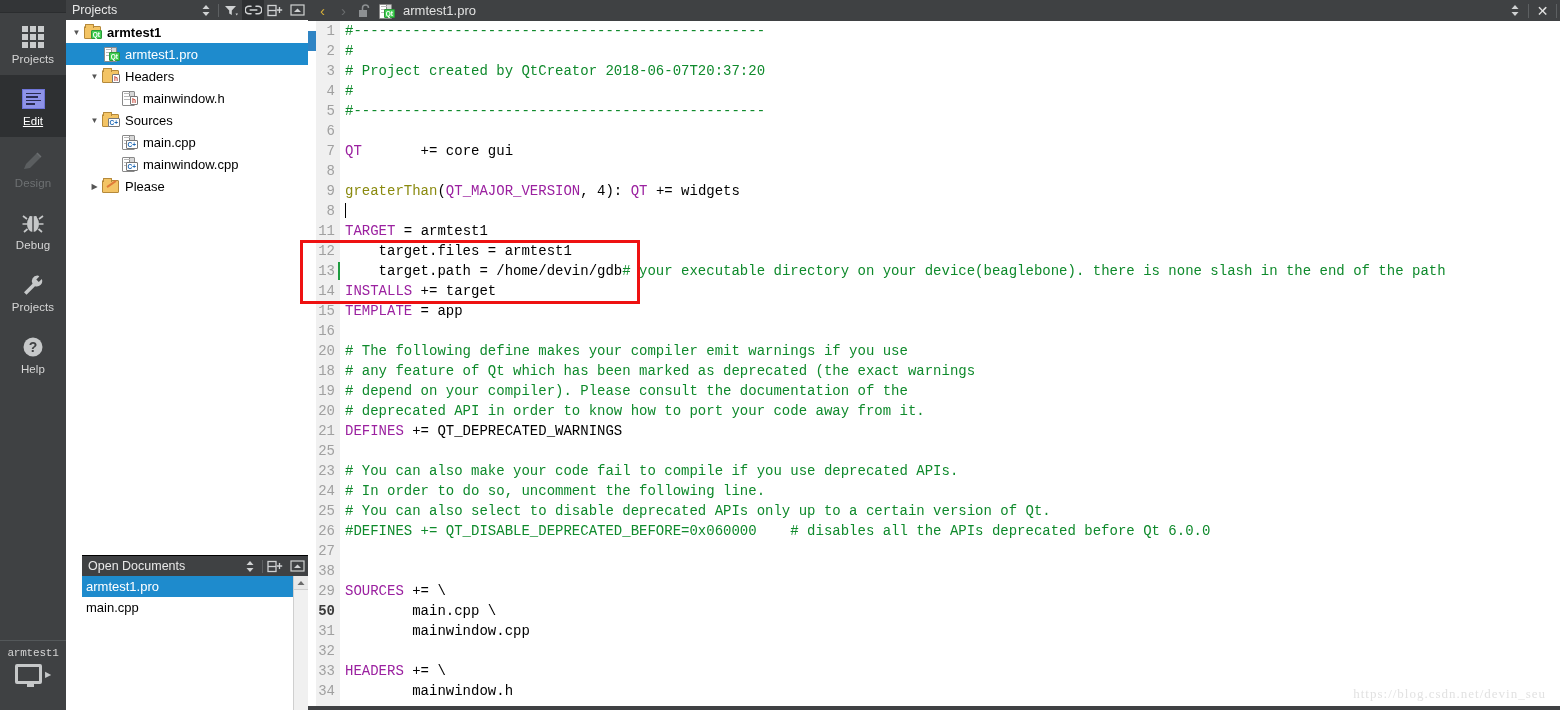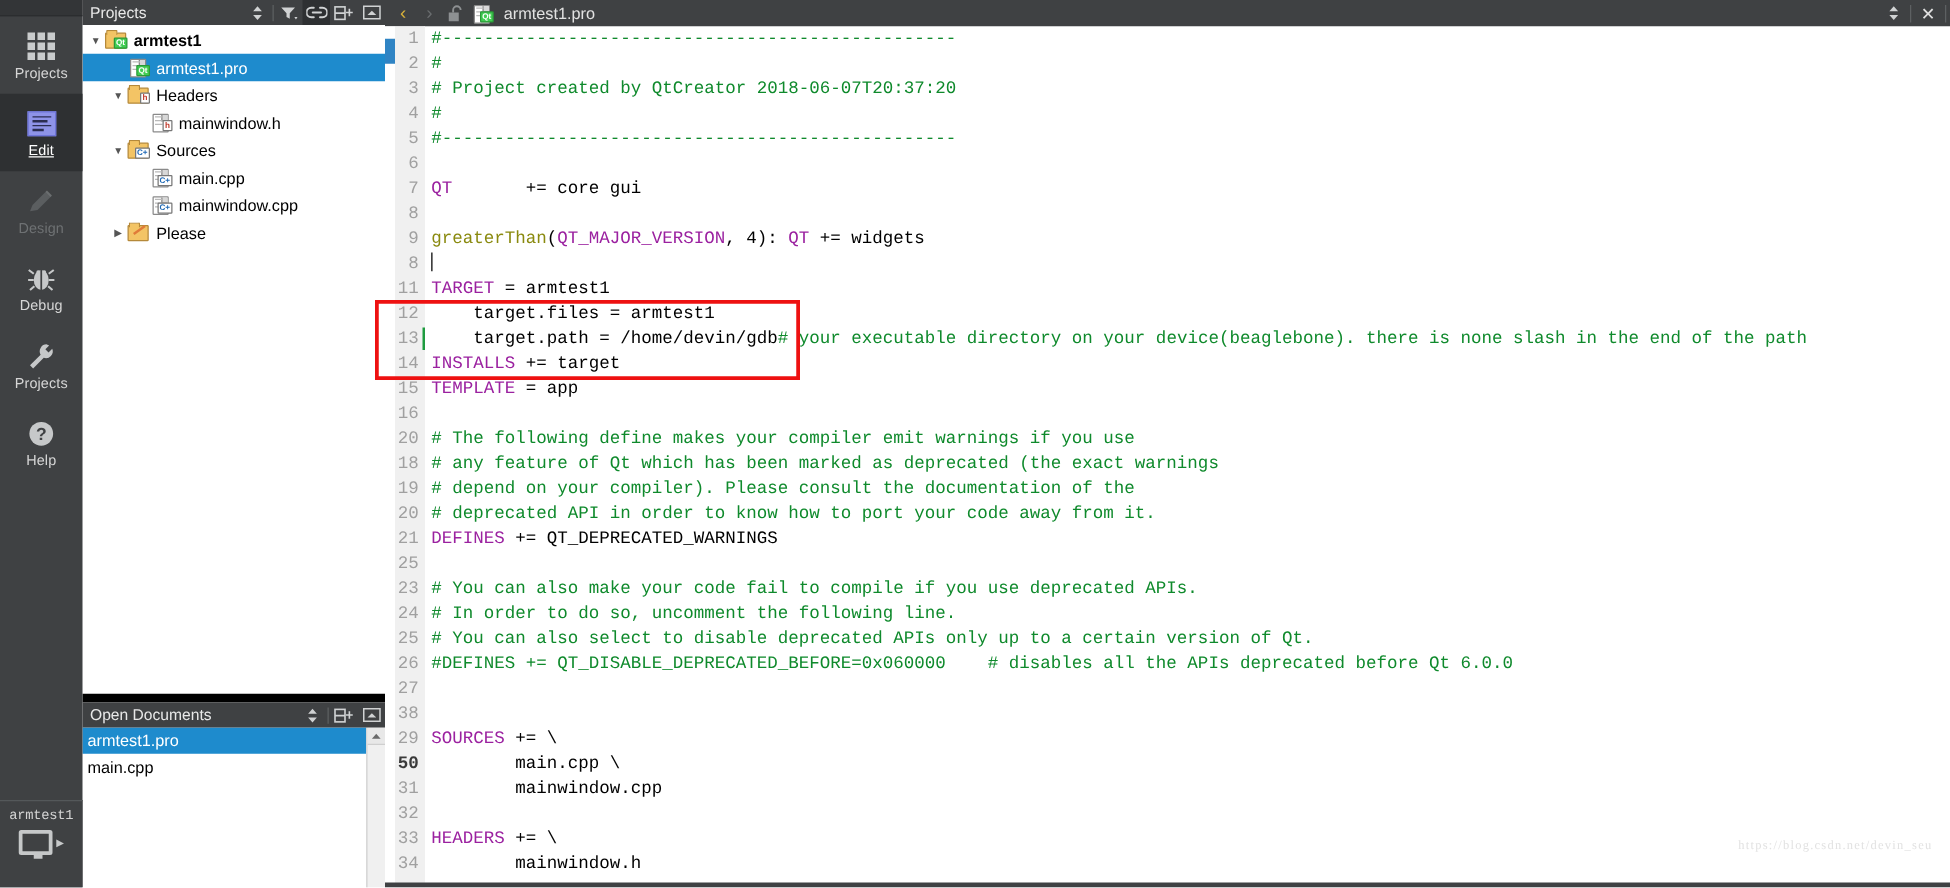--- a/index.html
+++ b/index.html
@@ -70,21 +70,21 @@
   .page::after{content:"";position:absolute;top:0;right:0;width:4px;height:4px;
           background:#d8d8d8;border-left:1px solid #8a8a8a;border-bottom:1px solid #8a8a8a;}
   .pglines{position:absolute;top:3px;left:5px;}
   .pglines i{display:block;width:6px;height:1px;background:#b9b9b9;margin-bottom:2px;}
   
   .fold-pen::after{content:"";position:absolute;top:2px;left:3px;width:11px;height:2px;
           background:#e07b39;transform:rotate(-35deg);}
 
   
   #opendocs { height:155px; flex:0 0 155px; display:flex; flex-direction:column;
-              border-top:7px solid #000000; }
+              border-top:1px solid #000000;margin-left:16px; }
   #odlist { flex:1; background:#fff; display:flex; }
   #odlist .rows { flex:1; }
   .odrow { height:21px; line-height:21px; font-size:13px; padding-left:4px; color:#000;
            cursor:pointer; white-space:nowrap; }
   .odrow.sel { background:#1e8bcd; color:#fff; }
   #odscroll { width:15px; background:#f0f0f0; border-left:1px solid #cfcfcf;
               display:flex; flex-direction:column; align-items:center; }
   .sbar-btn { width:15px; height:14px; background:#e8e8e8; border-bottom:1px solid #cfcfcf;
               display:flex; align-items:center; justify-content:center; cursor:pointer; }
 
@@ -129,21 +129,21 @@
   .pl { color:#000; }
 
   
   .caret { display:inline-block; width:1px; height:15px; background:#000;
            vertical-align:-3px; }
 
   
   #redbox { position:absolute; border:3px solid #ee1111; pointer-events:none; }
 
   
-  #wm { position:absolute; right:14px; bottom:28px; font-size:10px; color:#e2e2e2;
+  #wm { position:absolute; right:14px; bottom:8px; font-size:13px; color:#e2e2e2;
         font-family:"Liberation Serif", serif; letter-spacing:1px;margin-top:40px; }
   #bottombar { position:absolute; left:0; bottom:0; width:100%; height:4px; background:#3f4143; }
 </style>
 </head>
 <body>
 
 <div id="app">
 
   <div id="modebar">
     <div id="modebar-top"></div>

